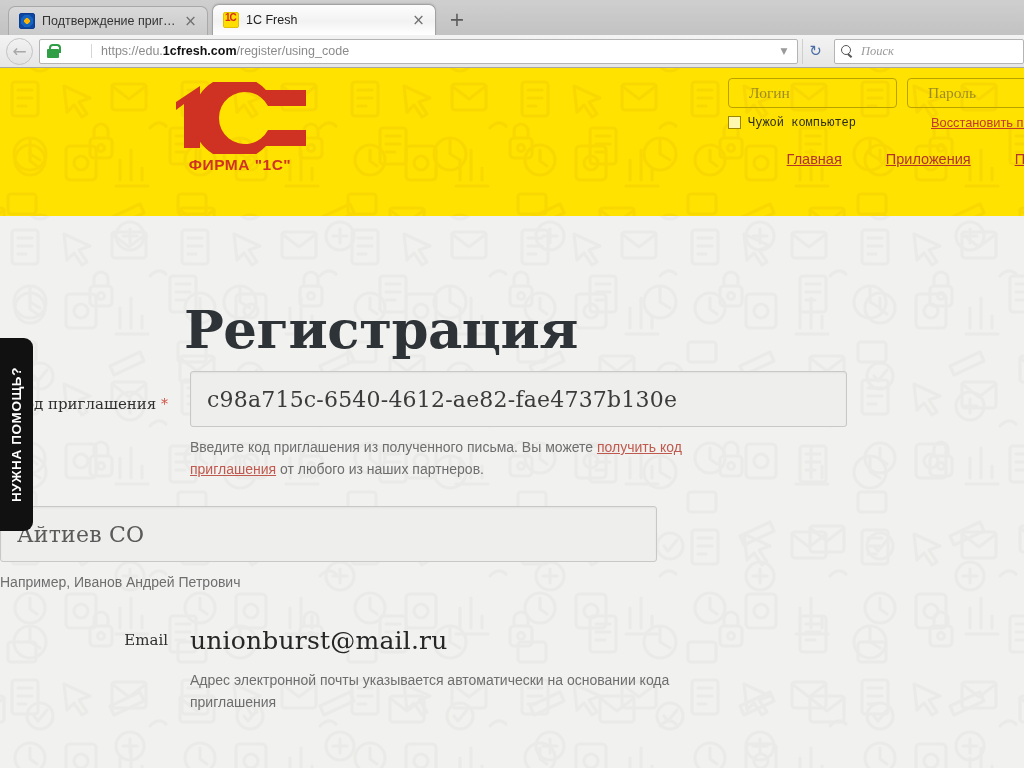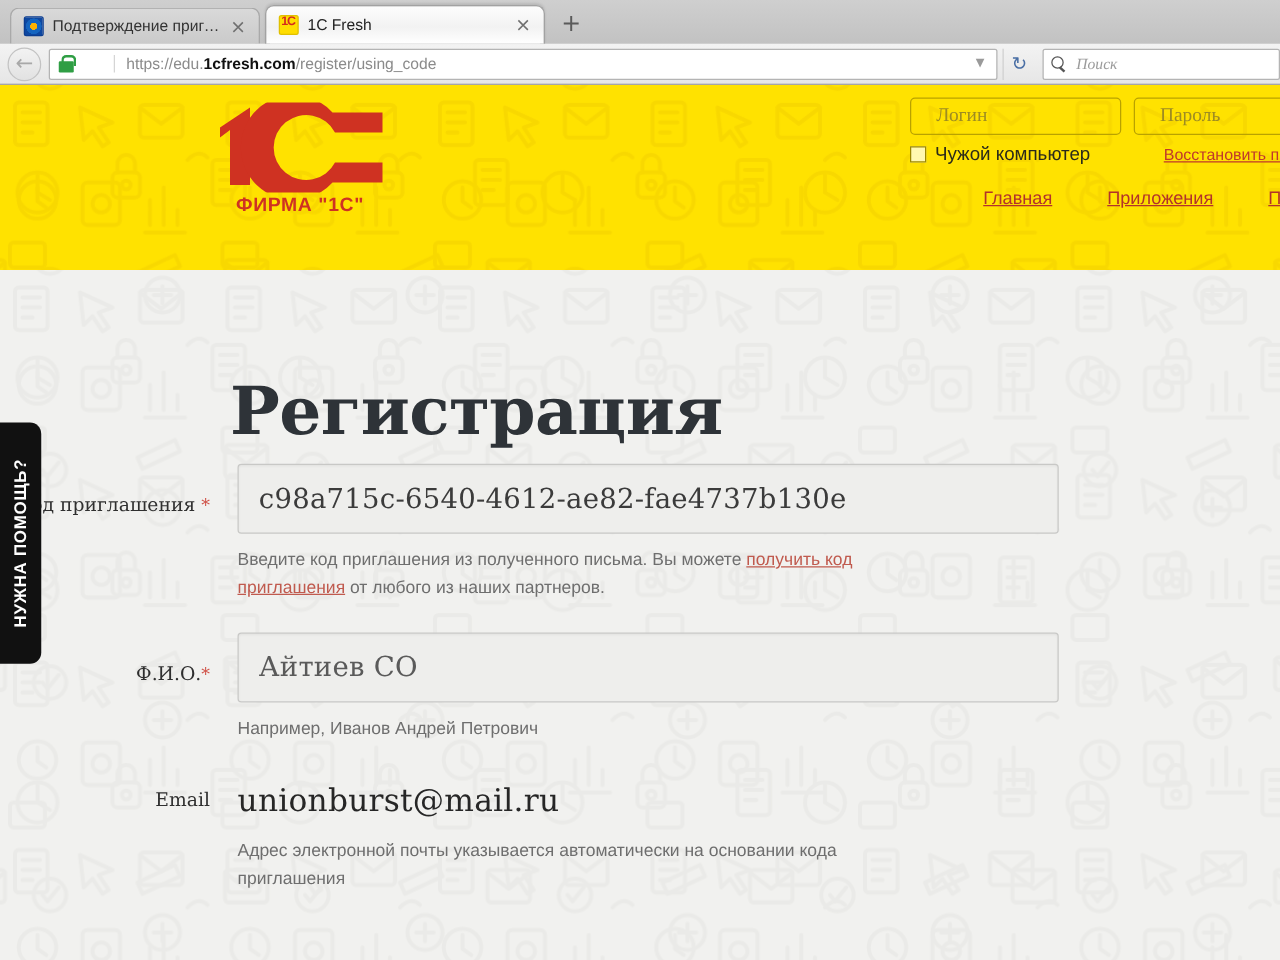--- a/index.html
+++ b/index.html
@@ -309,23 +309,23 @@
     width: 183px;
   }
   #foreign-computer-checkbox {
     width: 13px; height: 13px;
     border: 1px solid #9c8800;
     background: #fff8b0;
     margin-right: 7px;
     flex: 0 0 13px;
   }
   #foreign-computer-label {
-    font-size: 15px;
+    font-size: 12px;
     color: #2b2b1a;
-    font-family: Liberation Sans, sans-serif;
+    font-family: Liberation Mono, monospace;
   }
   #restore-link {
     font-size: 12.8px;
     color: #c0392b;
     text-decoration: underline;
     white-space: nowrap;
   }
 
   #site-nav {
     position: absolute;
@@ -621,22 +621,20 @@
         <div class="form-label"><span>Код приглашения</span>
           <span class="req-star">*</span>
         </div>
         <div class="form-field">
           <div class="text-input" id="invite-code-input">c98a715c-6540-4612-ae82-fae4737b130e</div>
           <div class="field-hint"><span>Введите код приглашения из полученного письма. Вы можете </span><a class="hint-link">получить код приглашения</a><span> от любого из наших партнеров.</span></div>
         </div>
       </div>
 
       <div class="form-row" style="margin-top:26px">
-        <div class="form-label"><span>Ф.И.О.</span><span class="req-star">*</span>
-        </div>
         <div class="form-field">
           <div class="text-input" id="fio-input">Айтиев СО</div>
           <div class="field-hint">Например, Иванов Андрей Петрович</div>
         </div>
       </div>
 
       <div class="form-row" style="margin-top:30px">
         <div class="form-label no-pad">Email</div>
         <div class="form-field">
           <div id="email-value">unionburst@mail.ru</div>

